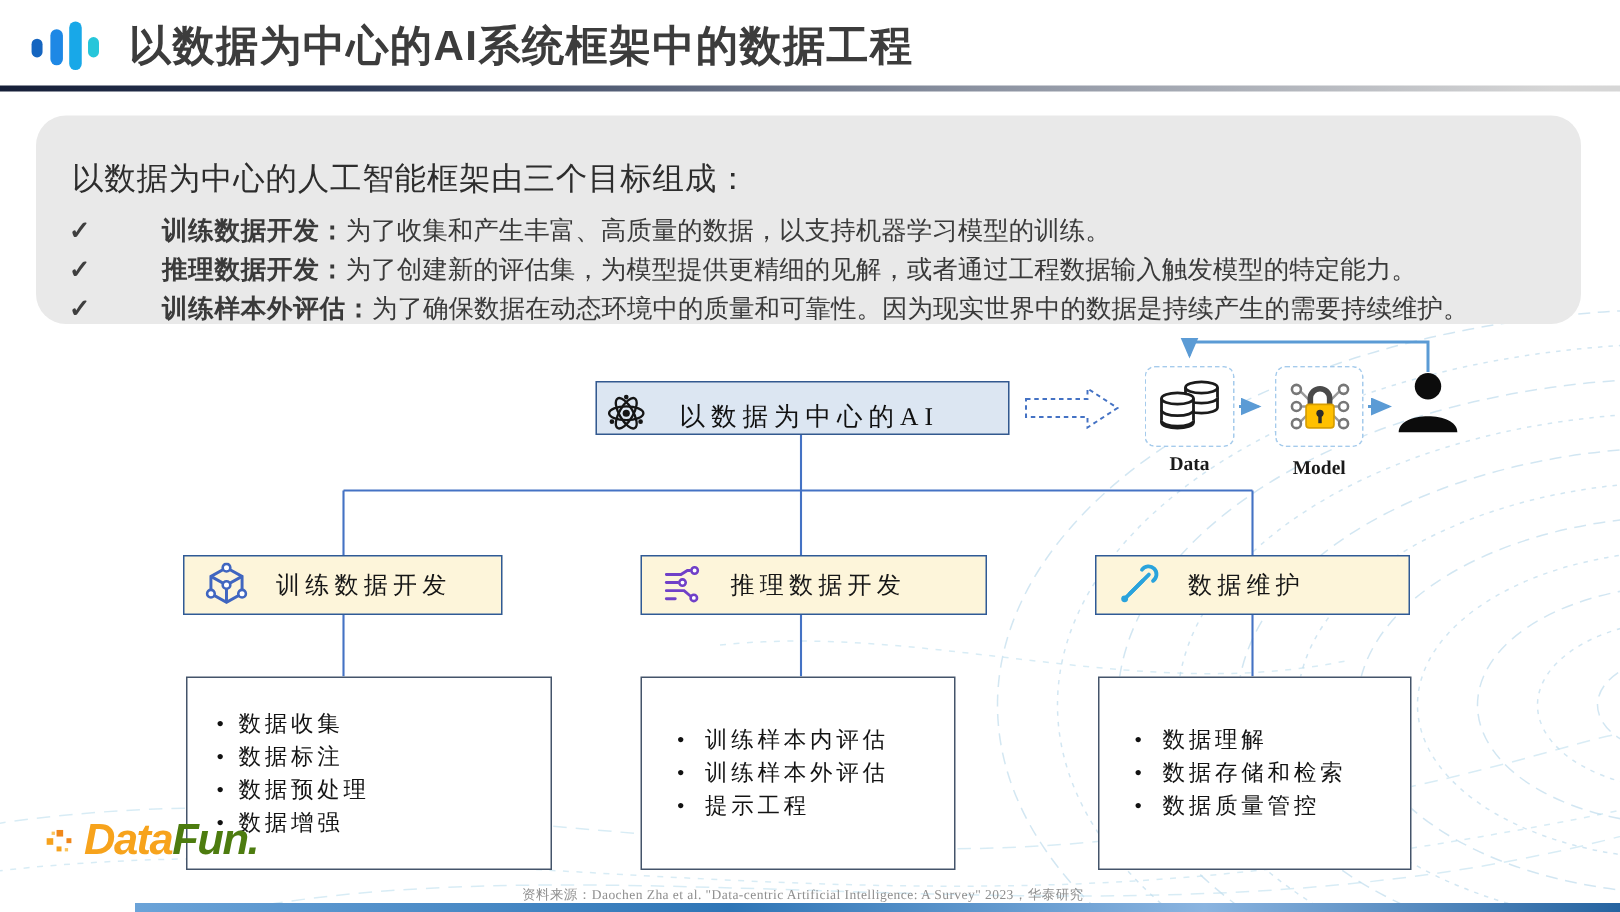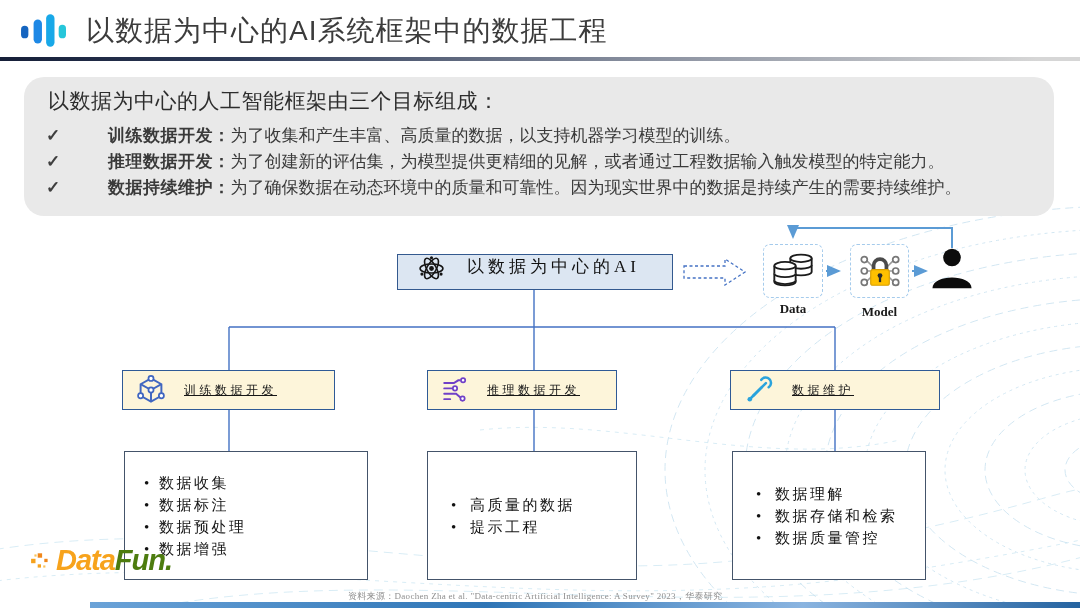--- a/index.html
+++ b/index.html
@@ -3,54 +3,54 @@
 <meta charset="utf-8">
 <style>
   html,body{margin:0;padding:0;background:#fff;}
   .slide{position:relative;width:1080px;height:608px;background:#fff;overflow:hidden;
          font-family:"Liberation Sans",sans-serif;color:#2f2f2f;}
   .bg{position:absolute;inset:0;z-index:0;}
   .content{position:absolute;inset:0;z-index:1;}
 
   
   .hdr{position:absolute;left:20px;top:12px;display:flex;align-items:center;gap:20px;}
-  .hdr-title{font-size:28px;font-weight:normal;color:#3c3c3c;letter-spacing:1px;}
+  .hdr-title{font-size:28px;font-weight:bold;color:#3c3c3c;letter-spacing:1px;}
   .hdr-rule{position:absolute;left:0;top:57px;width:1080px;height:4px;
             background:linear-gradient(90deg,#161f38 0%,#2d3a58 22%,#8a91a0 60%,#d6d6d6 96%);}
 
   
   .sum{position:absolute;left:24px;top:77px;width:1030px;height:139px;background:#e9e9e9;
        border-radius:20px;box-sizing:border-box;padding:10px 22px 0 22px;}
-  .sum-title{font-size:21px;color:#2d2d2d;letter-spacing:0.5px;margin:0 0 8px 2px;}
+  .sum-title{font-size:21px;color:#2d2d2d;letter-spacing:0.5px;margin:18px 0 8px 2px;}
   .s-line{display:flex;align-items:flex-start;font-size:17px;line-height:26px;color:#3a3a3a;}
   .check{width:22px;flex:none;color:#3f3f3f;font-weight:bold;}
   .s-text b{letter-spacing:0.5px;margin-left:40px;}
 
   
   .root-box{position:absolute;left:397px;top:254px;width:276px;height:36px;box-sizing:border-box;
-            background:#dce6f2;border:1.6px solid #33598f;display:flex;align-items:flex-start;
-            justify-content:flex-start;padding-left:20px;gap:22px;}
+            background:#dce6f2;border:1.6px solid #33598f;display:flex;align-items:flex-end;
+            justify-content:flex-start;padding-left:6px;gap:22px;}
   .root-label{font-family:"Liberation Serif",serif;font-size:17px;letter-spacing:4px;color:#111;}
 
   .dash-box{position:absolute;box-sizing:border-box;border:1.6px dashed #a5cbec;border-radius:7px;
             background:#fff;display:flex;align-items:center;justify-content:center;}
   .io-label{position:absolute;font-family:"Liberation Serif",serif;font-weight:bold;
             font-size:13px;color:#1a1a1a;text-align:center;}
 
   .person{position:absolute;left:929px;top:247px;}
 
   .branch-box{position:absolute;top:370px;height:40px;box-sizing:border-box;background:#fdf5da;
               border:1.6px solid #2f5a96;display:flex;align-items:center;gap:18px;padding-left:13px;}
-  .branch-title{font-family:"Liberation Serif",serif;font-size:12px;letter-spacing:3.5px;color:#161616;text-decoration:underline;}
-  .b1{left:122px;width:213px;} .b2{left:427px;width:190px;} .b3{left:730px;width:210px;}
+  .branch-title{font-family:"Liberation Serif",serif;font-size:16px;letter-spacing:3.5px;color:#161616;}
+  .b1{left:122px;width:213px;} .b2{left:427px;width:231px;} .b3{left:730px;width:210px;}
 
   .list-box{position:absolute;top:451px;height:129px;box-sizing:border-box;background:#fff;
             border:1.6px solid #44546a;display:flex;flex-direction:column;justify-content:center;
             padding-left:12px;}
-  .l1{left:124px;width:244px;} .l2{left:427px;width:210px;} .l3{left:732px;width:194px;}
+  .l1{left:124px;width:244px;} .l2{left:427px;width:210px;} .l3{left:732px;width:209px;}
   .li{font-family:"Liberation Serif",serif;font-size:15px;line-height:22px;letter-spacing:2.5px;
       color:#141414;display:flex;align-items:center;}
   .li::before{content:"•";width:22px;flex:none;text-align:center;font-size:15px;color:#111;}
   .l2 .li::before,.l3 .li::before{width:30px;}
 
   
   .datafun{position:absolute;left:30px;top:544px;display:flex;align-items:center;gap:4px;z-index:3;
            font-style:italic;font-weight:bold;font-size:29px;letter-spacing:-1px;
            font-family:"Liberation Sans",sans-serif;}
   .df-data{color:#f7a31c;} .df-fun{color:#4d7c0f;}
@@ -107,21 +107,21 @@
       <div class="s-line">
         <span class="check">✓</span>
         <span class="s-text"><b>训练数据开发：</b><span>为了收集和产生丰富、高质量的数据，以支持机器学习模型的训练。</span></span>
       </div>
       <div class="s-line">
         <span class="check">✓</span>
         <span class="s-text"><b>推理数据开发：</b><span>为了创建新的评估集，为模型提供更精细的见解，或者通过工程数据输入触发模型的特定能力。</span></span>
       </div>
       <div class="s-line">
         <span class="check">✓</span>
-        <span class="s-text"><b>数据持续维护：</b><span>为了确保数据在动态环境中的质量和可靠性。因为现实世界中的数据是持续产生的需要持续维护。</span></span>
+        <span class="s-text"><b>训练样本外评估：</b><span>为了确保数据在动态环境中的质量和可靠性。因为现实世界中的数据是持续产生的需要持续维护。</span></span>
       </div>
     </div>
 
     <svg class="abs" style="left:0;top:0;" width="1080" height="608" viewBox="0 0 1080 608">
       <defs>
         <marker id="ah" markerWidth="8" markerHeight="8" refX="6" refY="3" orient="auto">
           <path d="M0 0 L7 3 L0 6 Z" fill="#5b9bd5"></path>
         </marker>
       </defs>
       <g fill="none" stroke="#4472c4" stroke-width="1.4">
@@ -240,21 +240,22 @@
       <span class="branch-title">数据维护</span>
     </div>
 
     <div class="list-box l1">
       <div class="li">数据收集</div>
       <div class="li">数据标注</div>
       <div class="li">数据预处理</div>
       <div class="li">数据增强</div>
     </div>
     <div class="list-box l2">
-      <div class="li">高质量的数据</div>
+      <div class="li">训练样本内评估</div>
+      <div class="li">训练样本外评估</div>
       <div class="li">提示工程</div>
     </div>
     <div class="list-box l3">
       <div class="li">数据理解</div>
       <div class="li">数据存储和检索</div>
       <div class="li">数据质量管控</div>
     </div>
 
     <div class="datafun">
       <svg width="22" height="22" viewBox="0 0 20 20">

